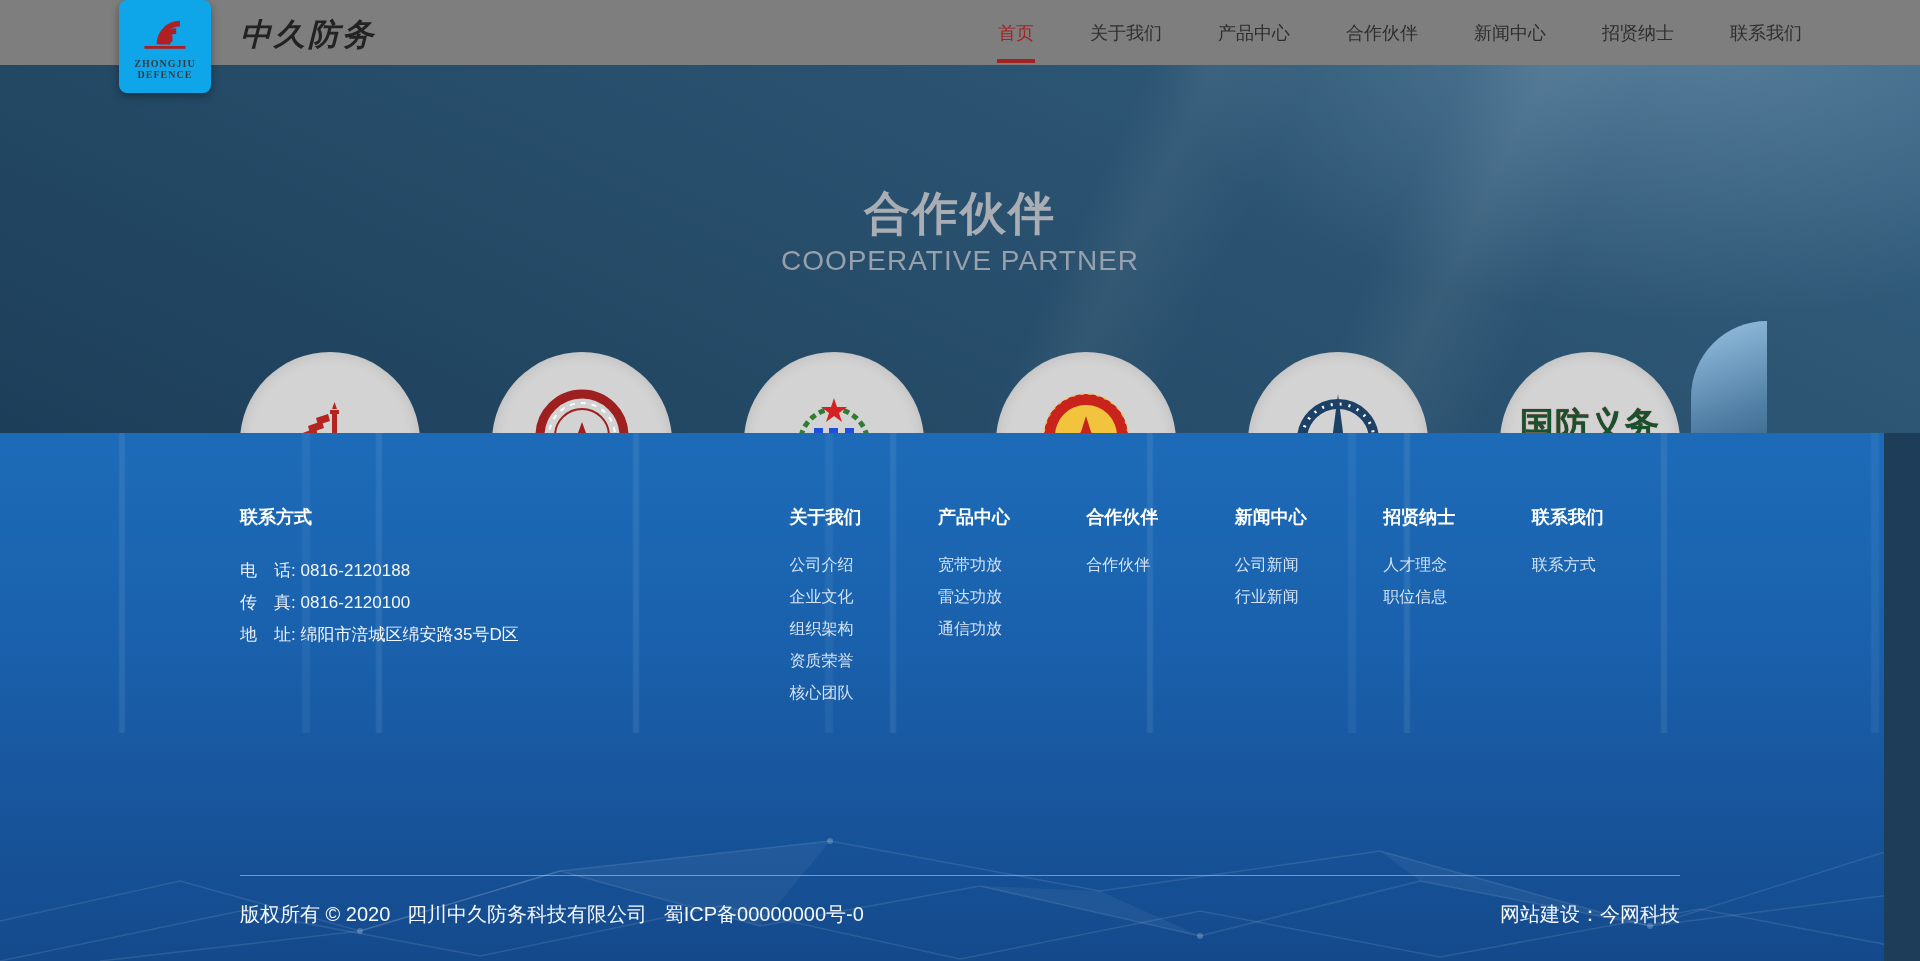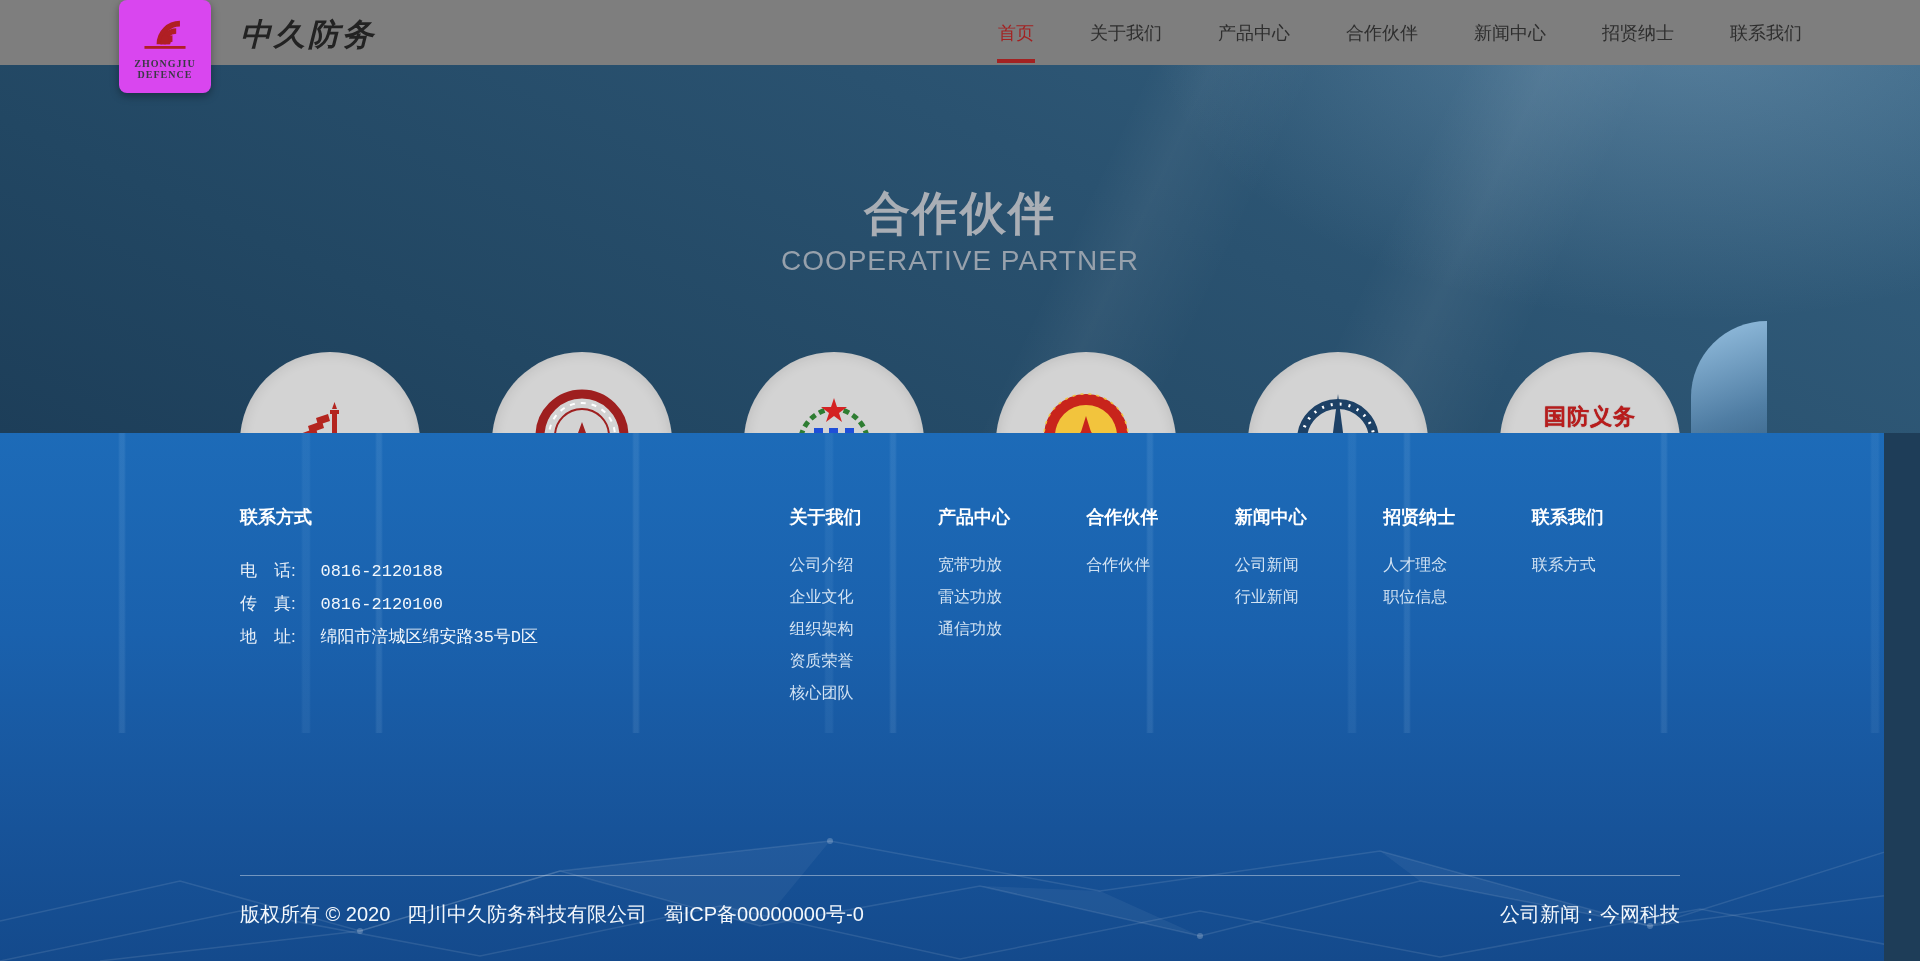--- a/index.html
+++ b/index.html
@@ -6,21 +6,21 @@
   html,body { width:1920px; height:961px; overflow:hidden; }
   body { font-family:"Liberation Sans", sans-serif; position:relative; background:#1e3d58; }
 
   
   .header {
     position:absolute; top:0; left:0; width:1920px; height:65px;
     background:#7e7e7e; z-index:30;
   }
   .logo-card {
     position:absolute; left:119px; top:0; width:92px; height:93px;
-    background:#d946ef; border-radius:8px; box-shadow:0 3px 9px rgba(0,0,0,.35);
+    background:#0ea5e9; border-radius:8px; box-shadow:0 3px 9px rgba(0,0,0,.35);
     display:flex; flex-direction:column; align-items:center; justify-content:flex-start;
     padding-top:8px; z-index:35; cursor:pointer;
   }
   .logo-text { text-align:center; font-family:"Liberation Serif", serif; color:#3a3a44;
     font-size:10px; font-weight:bold; letter-spacing:1px; line-height:11px; margin-top:2px; }
   .brand-title {
     position:absolute; left:240px; top:14px;
     font-family:"Liberation Serif", serif; font-size:31px; font-weight:bold;
     color:#222; letter-spacing:3px;font-style:italic;
   }
@@ -60,21 +60,21 @@
     display:flex; gap:72px;
   }
   .partner-circle {
     width:180px; height:180px; border-radius:50%;
     background:#d3d3d3; flex:0 0 auto;
     display:flex; justify-content:center; align-items:flex-start;
     cursor:pointer; box-shadow:0 0 14px rgba(0,0,0,0.12) inset;
   }
   .partner-circle svg { margin-top:36px; }
   .wordmark {
-    margin-top:50px; font-size:22px; font-weight:bold; color:#b91c1c;
+    margin-top:50px; font-size:34px; font-weight:bold; color:#14532d;
     letter-spacing:1px; text-shadow:0 0 1px #8d1414;
   }
   .partial-circle {
     position:absolute; left:1691px; top:256px; width:76px; height:130px;
     border-radius:76px 0 0 0;
     background:linear-gradient(160deg, rgba(158,200,232,0.95) 0%, rgba(110,160,205,0.55) 70%, rgba(90,140,190,0.35) 100%);
   }
 
   
   .footer {
@@ -89,21 +89,21 @@
       repeating-linear-gradient(90deg, rgba(160,205,240,0) 0 301px, rgba(160,205,240,0.08) 303px 309px, rgba(160,205,240,0) 311px 523px);
   }
   .plexus { position:absolute; bottom:0; left:0; pointer-events:none; }
   .footer-inner {
     position:absolute; left:240px; top:72px; width:1440px; display:flex; z-index:5;
   }
   .contact-block { width:585px; }
   .col-title { font-size:18px; font-weight:bold; color:#ffffff; margin-bottom:26px; }
   .contact-line { font-size:17px; line-height:32px; color:#e9f0f8; }
   .contact-line .c-label { color:#e9f0f8; }
-  .contact-line .c-value { margin-left:20px; color:#f2f7fc;font-family:Liberation Mono, monospace; }
+  .contact-line .c-value { margin-left:0; color:#f2f7fc; }
   .link-col { width:158px; }
   .link-col a {
     display:block; font-size:16px; color:#d3e3f3; text-decoration:none;
     margin-bottom:12px; line-height:20px; cursor:pointer;
   }
   .footer-divider {
     position:absolute; left:240px; top:442px; width:1440px; height:1px;
     background:rgba(255,255,255,0.40); z-index:5;
   }
   .copyright-row {
@@ -297,15 +297,15 @@
     <div class="link-col">
       <div class="col-title">联系我们</div>
       <a>联系方式</a>
     </div>
   </div>
 
   <div class="footer-divider"></div>
 
   <div class="copyright-row">
     <div class="copyright-text">版权所有 © 2020   四川中久防务科技有限公司   蜀ICP备00000000号-0</div>
-    <div class="site-credit"><span>公司新闻：</span><a>今网科技</a></div>
+    <div class="site-credit"><span>网站建设：</span><a>今网科技</a></div>
   </div>
 </footer>
 
 </body></html>

